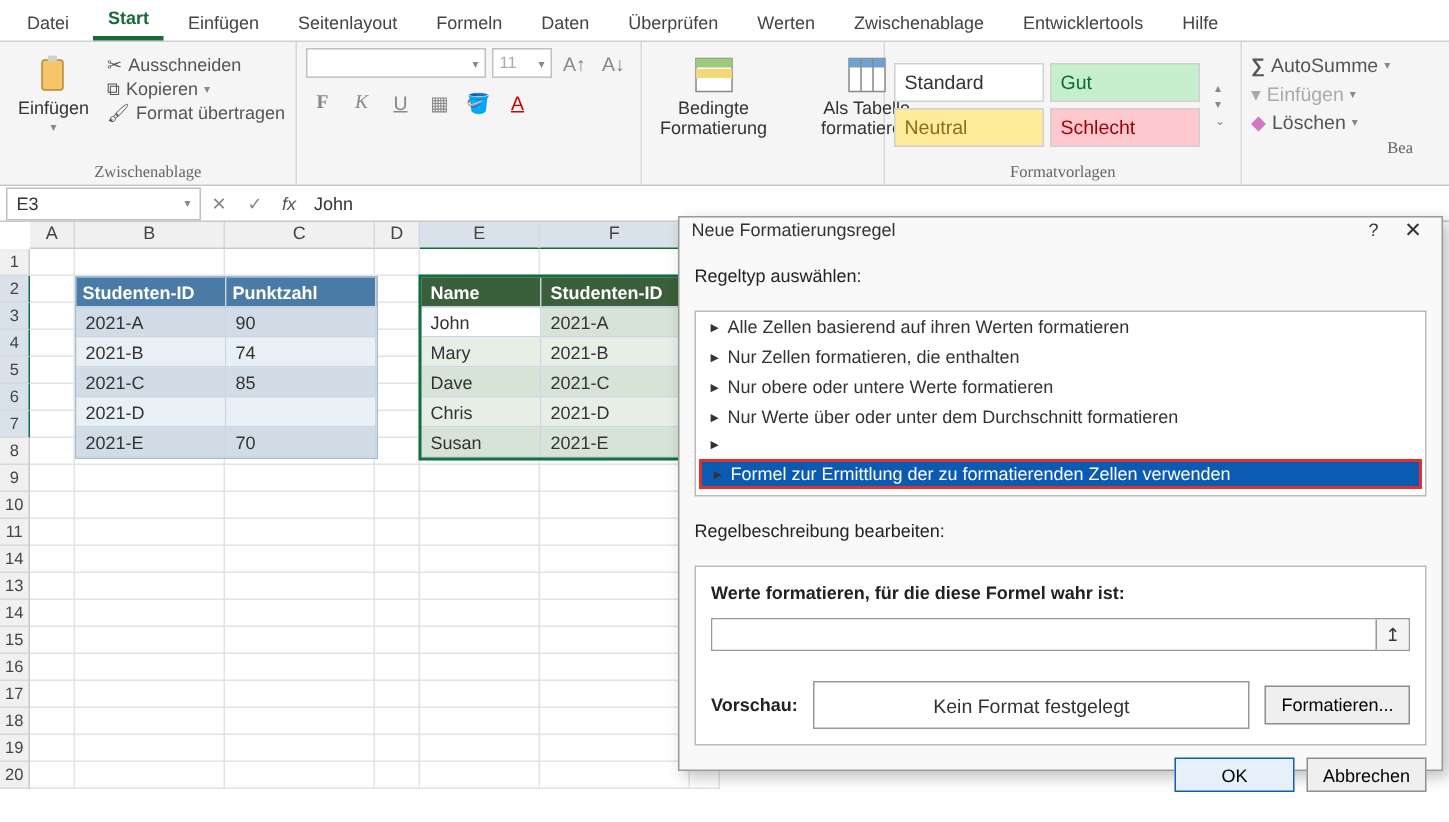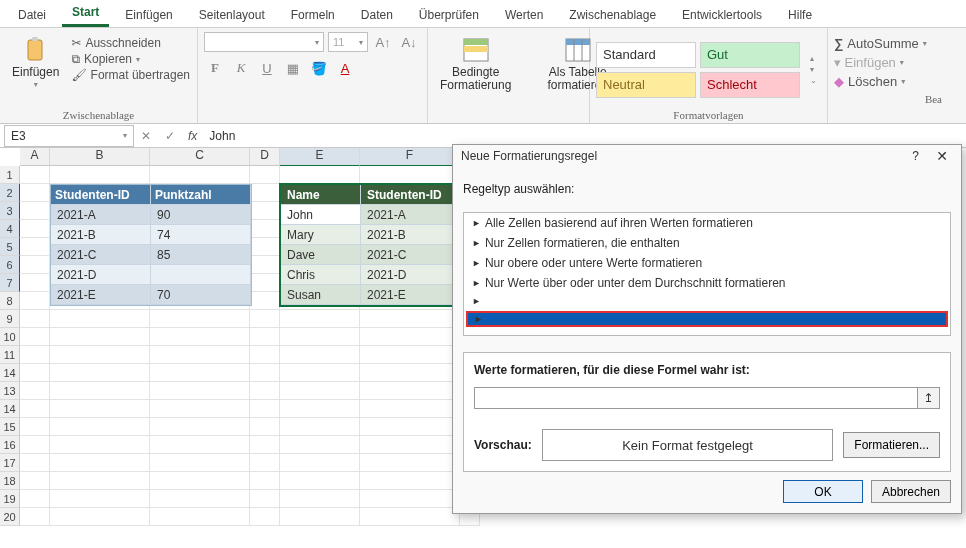--- a/index.html
+++ b/index.html
@@ -538,23 +538,25 @@
         <div class="rule">
           <span class="rarr">►</span>
           <span>Nur Werte über oder unter dem Durchschnitt formatieren</span>
         </div>
         <div class="rule">
           <span class="rarr">►</span>
         </div>
         <div class="rbox">
           <div class="rule sel">
             <span class="rarr">►</span>
-          </div>
-        </div>
-      </div>
+            <span>Formel zur Ermittlung der zu formatierenden Zellen verwenden</span>
+          </div>
+        </div>
+      </div>
+    <div class="lbl">Regelbeschreibung bearbeiten:</div>
     <div class="descbox">
       <div class="lbl" style="font-weight:600;">Werte formatieren, für die diese Formel wahr ist:</div>
       <div class="formula-in">
         <input type="text" style="">
         <div class="pickbtn">↥</div>
       </div>
       <div style="flex:1"></div>
       <div class="preview-row">
         <div class="lbl" style="font-weight:600;">Vorschau:</div>
         <div class="preview">Kein Format festgelegt</div>

